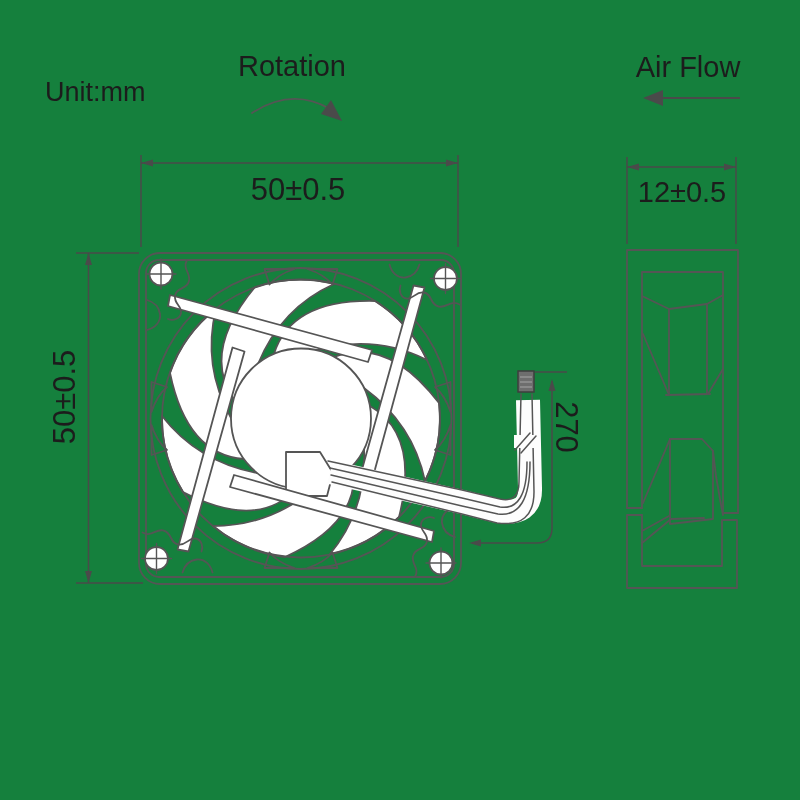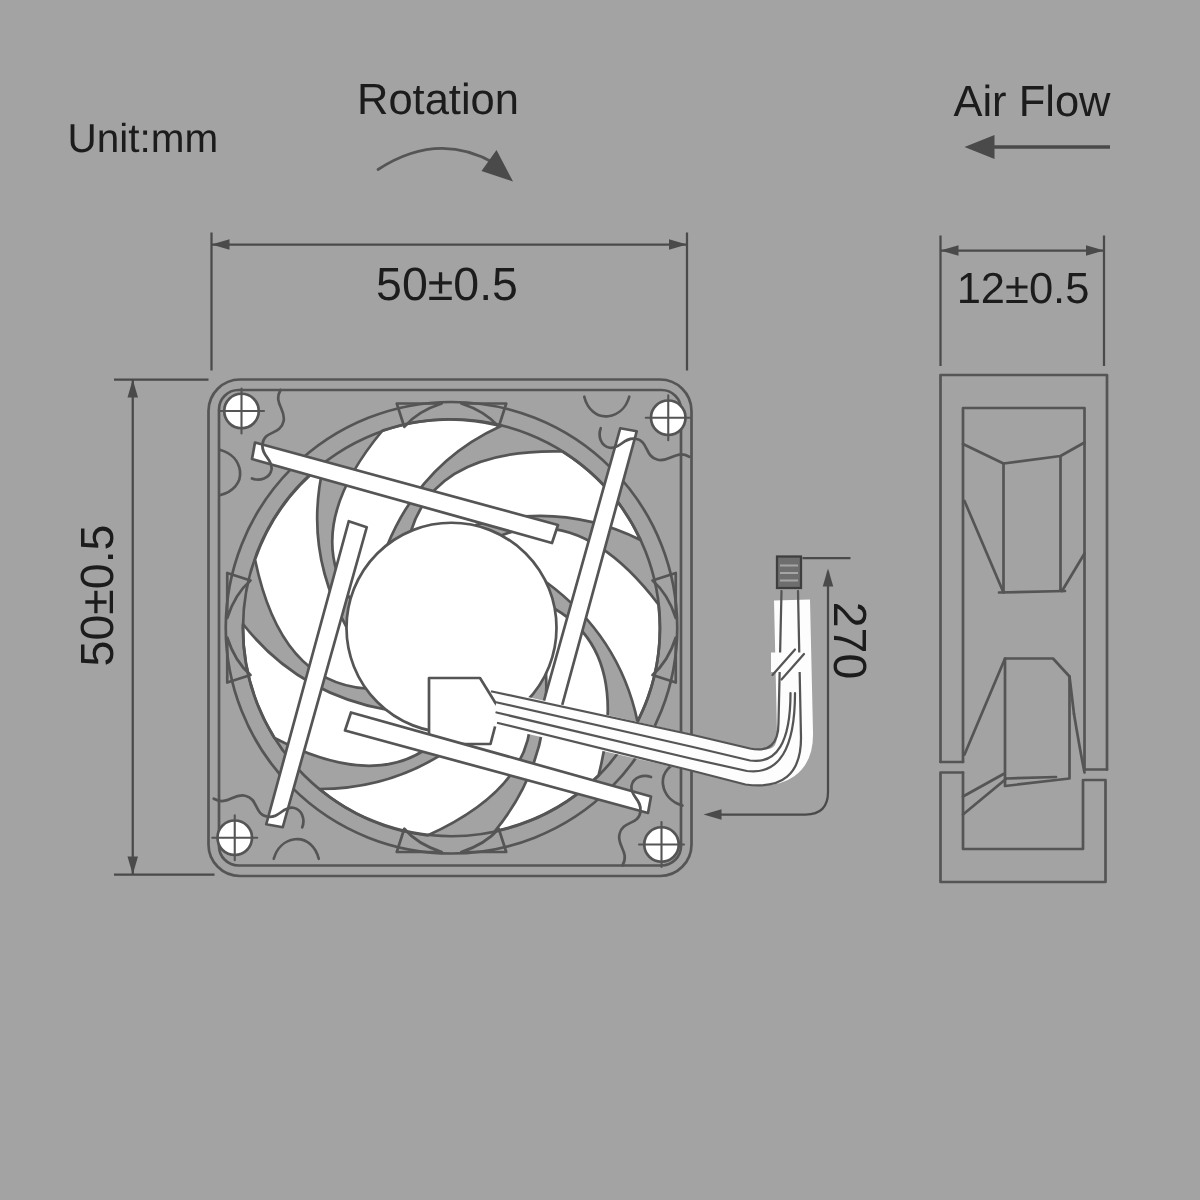--- a/index.html
+++ b/index.html
@@ -1,16 +1,16 @@
 <!DOCTYPE html>
 <html><head>
 <meta charset="utf-8">
 <style>
   html,body{margin:0;padding:0;background:#fdfdfd;}
-  .canvas{position:relative;width:800px;height:800px;background:#a3a3a3;overflow:hidden;
+  .canvas{position:relative;width:800px;height:800px;background:#15803d;overflow:hidden;
           font-family:"Liberation Sans", sans-serif;}
   svg{display:block;}
   .ln{fill:none;stroke:#555;stroke-width:1.8;stroke-linecap:round;stroke-linejoin:round;}
   .lnw{fill:#fff;stroke:#555;stroke-width:1.8;stroke-linejoin:round;}
   .mask{fill:none;stroke:#fdfdfd;stroke-width:24;stroke-linecap:butt;stroke-linejoin:round;}
   .dim{fill:none;stroke:#4a4a4a;stroke-width:1.5;stroke-linecap:butt;}
   .dimf{fill:#4a4a4a;stroke:none;}
   .txt{fill:#1c1c1c;font-size:31px;}
   .txtm{fill:#1c1c1c;font-size:29px;}
   .txts{fill:#1c1c1c;font-size:27px;}

